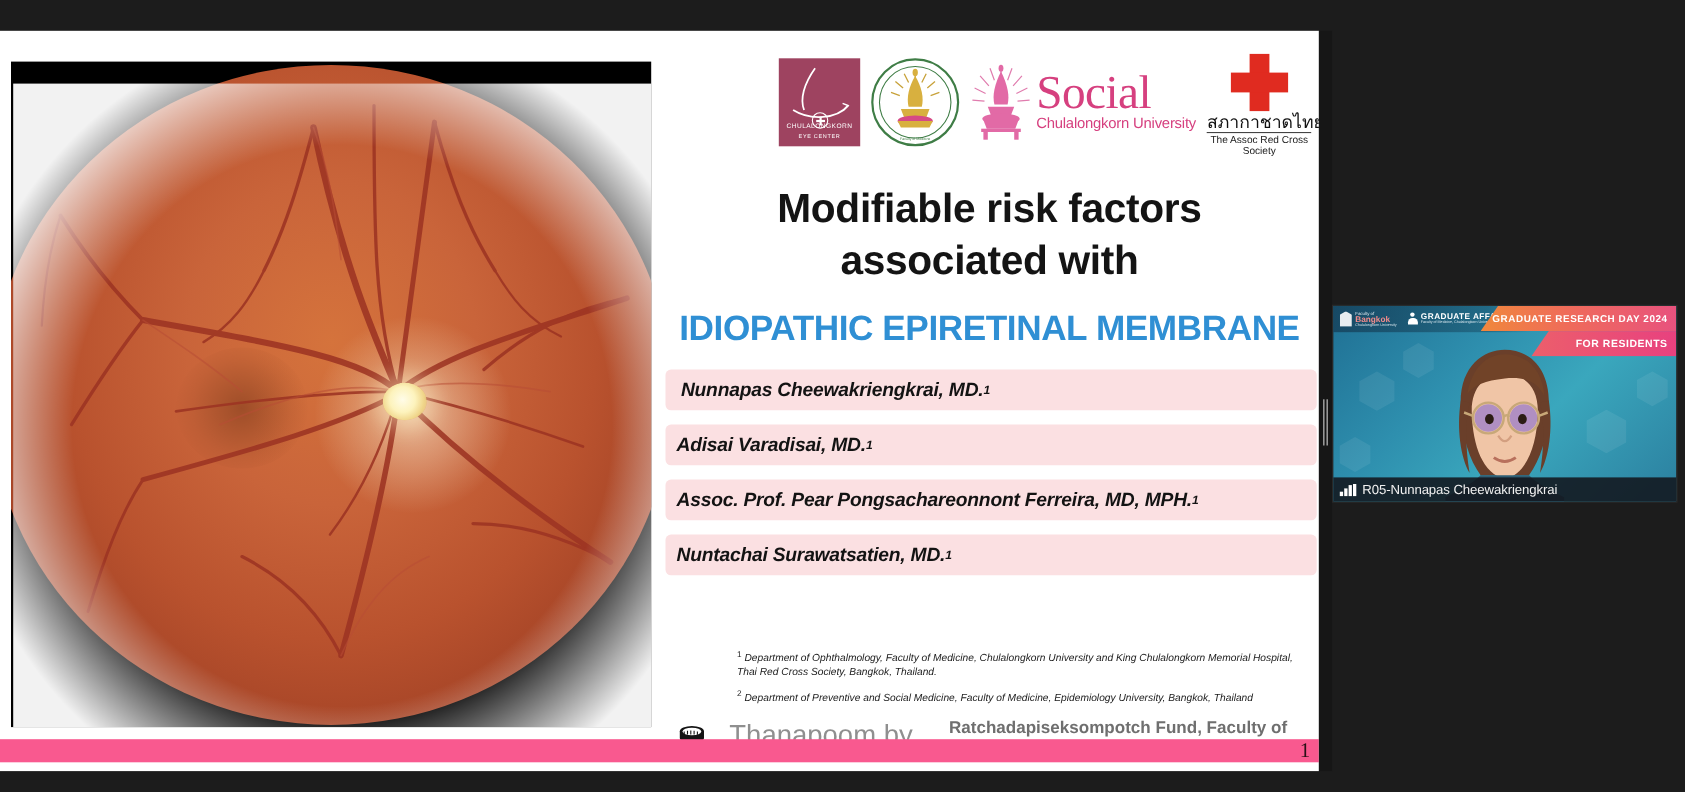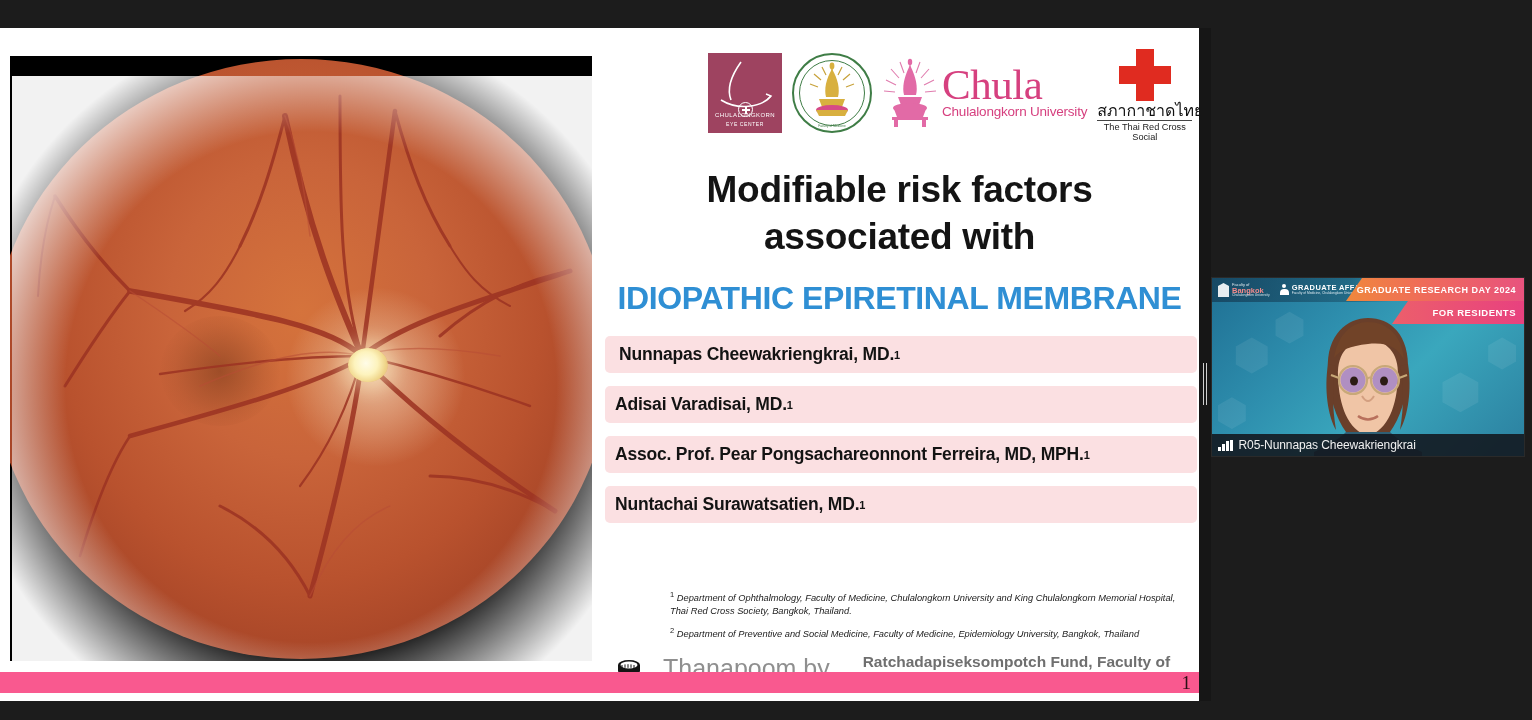--- a/index.html
+++ b/index.html
@@ -120,21 +120,21 @@
     text-align: center; color: #141414;
     font-size: 37px; font-weight: bold; line-height: 1.28;
     letter-spacing: -0.3px;
   }
   .title-b {
     position: absolute; left: 0; top: 252px; width: 599px;
     text-align: center; color: #2f8fd4;
     font-size: 32px; font-weight: bold; letter-spacing: -0.4px;
   }
 
-  .authors { position: absolute; left: 5px; top: 308px; width: 592px; }
+  .authors { position: absolute; left: 5px; top: 308px; width: 592px; font-style: italic; }
   .author-row {
     background: #fbe0e2; border-radius: 5px;
     height: 37px; margin-bottom: 13px;
     display: flex; align-items: center;
     padding-left: 10px;
     font-size: 17.5px; font-weight: bold; color: #131313;
     letter-spacing: -0.2px;
   }
   .author-row.indent { padding-left: 14px; }
   .author-row sup { font-size: 11px; vertical-align: super; font-weight: bold; }
@@ -319,29 +319,29 @@
             <path d="M28 10 C 22 22, 20 32, 22 40 L34 40 C 36 32, 34 22, 28 10 Z" fill="#e26aa6"></path>
             <ellipse cx="28" cy="7" rx="2.2" ry="3.2" fill="#e26aa6"></ellipse>
             <path d="M16 42 L40 42 L37 50 L19 50 Z" fill="#e26aa6"></path>
             <ellipse cx="28" cy="53" rx="17" ry="5" fill="#e26aa6"></ellipse>
             <path d="M12 54 L44 54 L41 62 L15 62 Z" fill="#e26aa6"></path>
             <rect x="10" y="62" width="36" height="3" fill="#e26aa6"></rect>
             <rect x="12" y="65" width="4" height="7" fill="#e26aa6"></rect>
             <rect x="40" y="65" width="4" height="7" fill="#e26aa6"></rect>
           </svg>
           <div class="word">
-            <div class="chula-big">Chula</div>
+            <div class="chula-big">Social</div>
             <div class="chula-sub">Chulalongkorn University</div>
           </div>
         </div>
 
         <div class="logo-trc">
           <div class="cross"></div>
           <div class="thai">สภากาชาดไทย</div>
-          <div class="eng">The Thai Red Cross Social</div>
+          <div class="eng">The Assoc Red Cross Society</div>
         </div>
       </div>
 
       <div class="title-a">
         <div>Modifiable risk factors</div>
         <div>associated with</div>
       </div>
 
       <div class="title-b">IDIOPATHIC EPIRETINAL MEMBRANE</div>
 

